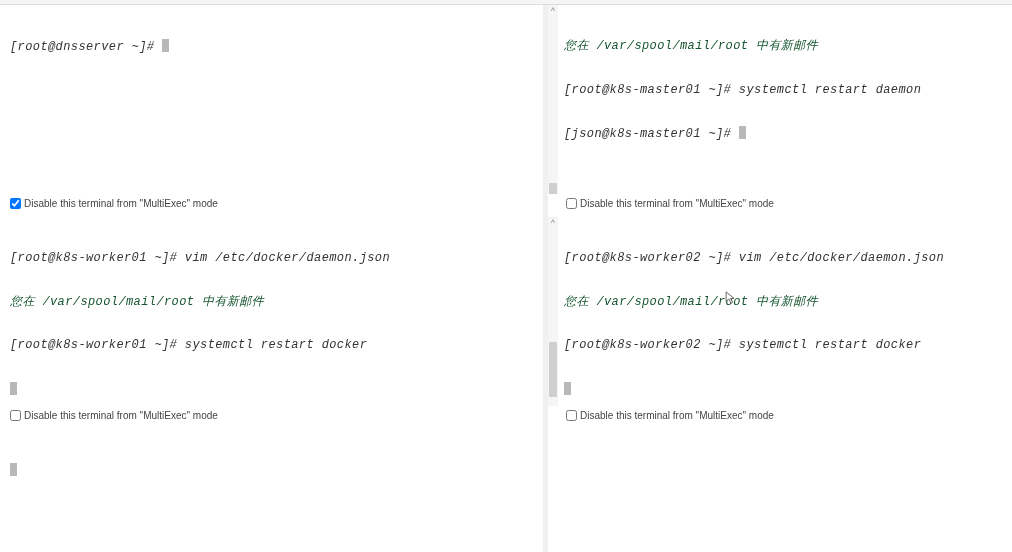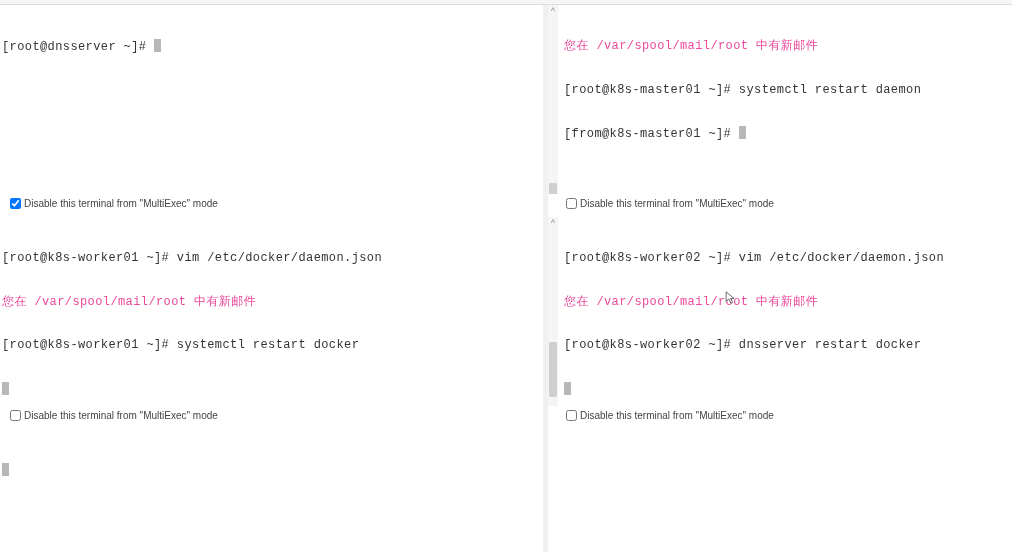--- a/index.html
+++ b/index.html
@@ -15,28 +15,29 @@
 .topbar {
   height: 5px;
   border-bottom: 1px solid #ddd;
   background: #f5f5f5;
 }
 .pane {
   position: absolute;
   overflow: hidden;
 }
 .term {
-  padding: 5px 10px 2px 2px;
+  padding: 5px 10px 2px 10px;
   line-height: 14.5px;
   letter-spacing: 0.4px;
   white-space: pre;
+  font-style: italic;
 }
 .term .line { display: block; }
 .prompt { color: #333; }
-.cn { color: #ec4899; }
+.cn { color: #14532d; }
 .cursor {
   display: inline-block;
   width: 7px;
   height: 13px;
   background: #b8b8b8;
   vertical-align: -2px;
 }
 .footer-bar {
   position: absolute;
   bottom: 0;
@@ -132,21 +133,21 @@
 <div class="pane" style="left:548px; top:5px; width:464px; height:210px;">
   <div class="scrollbar-r" style="top:0; height:210px; right:auto; left:0;">
     <span class="arrow">˄</span>
     <div class="track"></div>
     <div class="thumb" style="height:22px;"></div>
     <span class="arrow">˅</span>
   </div>
   <div class="term" style="padding-left:16px;">
     <span class="line cn">您在 /var/spool/mail/root 中有新邮件</span>
     <span class="line prompt">[root@k8s-master01 ~]# systemctl restart daemon</span>
-    <span class="line"><span class="prompt">[from@k8s-master01 ~]# </span><span class="cursor"></span></span>
+    <span class="line"><span class="prompt">[json@k8s-master01 ~]# </span><span class="cursor"></span></span>
   </div>
   <div class="footer-bar" style="padding-left:18px;">
     <label>
       <input type="checkbox" style="">
       <span>Disable this terminal from "MultiExec" mode</span>
     </label>
   </div>
 </div>
 
 <div class="splitter-h" style="top:215px; width:543px;"></div>
@@ -170,21 +171,21 @@
   <div class="scrollbar-r" style="top:0; height:210px; right:auto; left:0;">
     <span class="arrow">˄</span>
     <div class="track">
       <div class="thumb" style="height:55px; margin-top:115px;"></div>
     </div>
     <span class="arrow">˅</span>
   </div>
   <div class="term" style="padding-left:16px;">
     <span class="line prompt">[root@k8s-worker02 ~]# vim /etc/docker/daemon.json</span>
     <span class="line cn">您在 /var/spool/mail/root 中有新邮件</span>
-    <span class="line prompt">[root@k8s-worker02 ~]# dnsserver restart docker</span>
+    <span class="line prompt">[root@k8s-worker02 ~]# systemctl restart docker</span>
     <span class="line"><span class="cursor"></span></span>
   </div>
   <div class="footer-bar" style="padding-left:18px;">
     <label>
       <input type="checkbox" style="">
       <span>Disable this terminal from "MultiExec" mode</span>
     </label>
   </div>
 </div>
 

